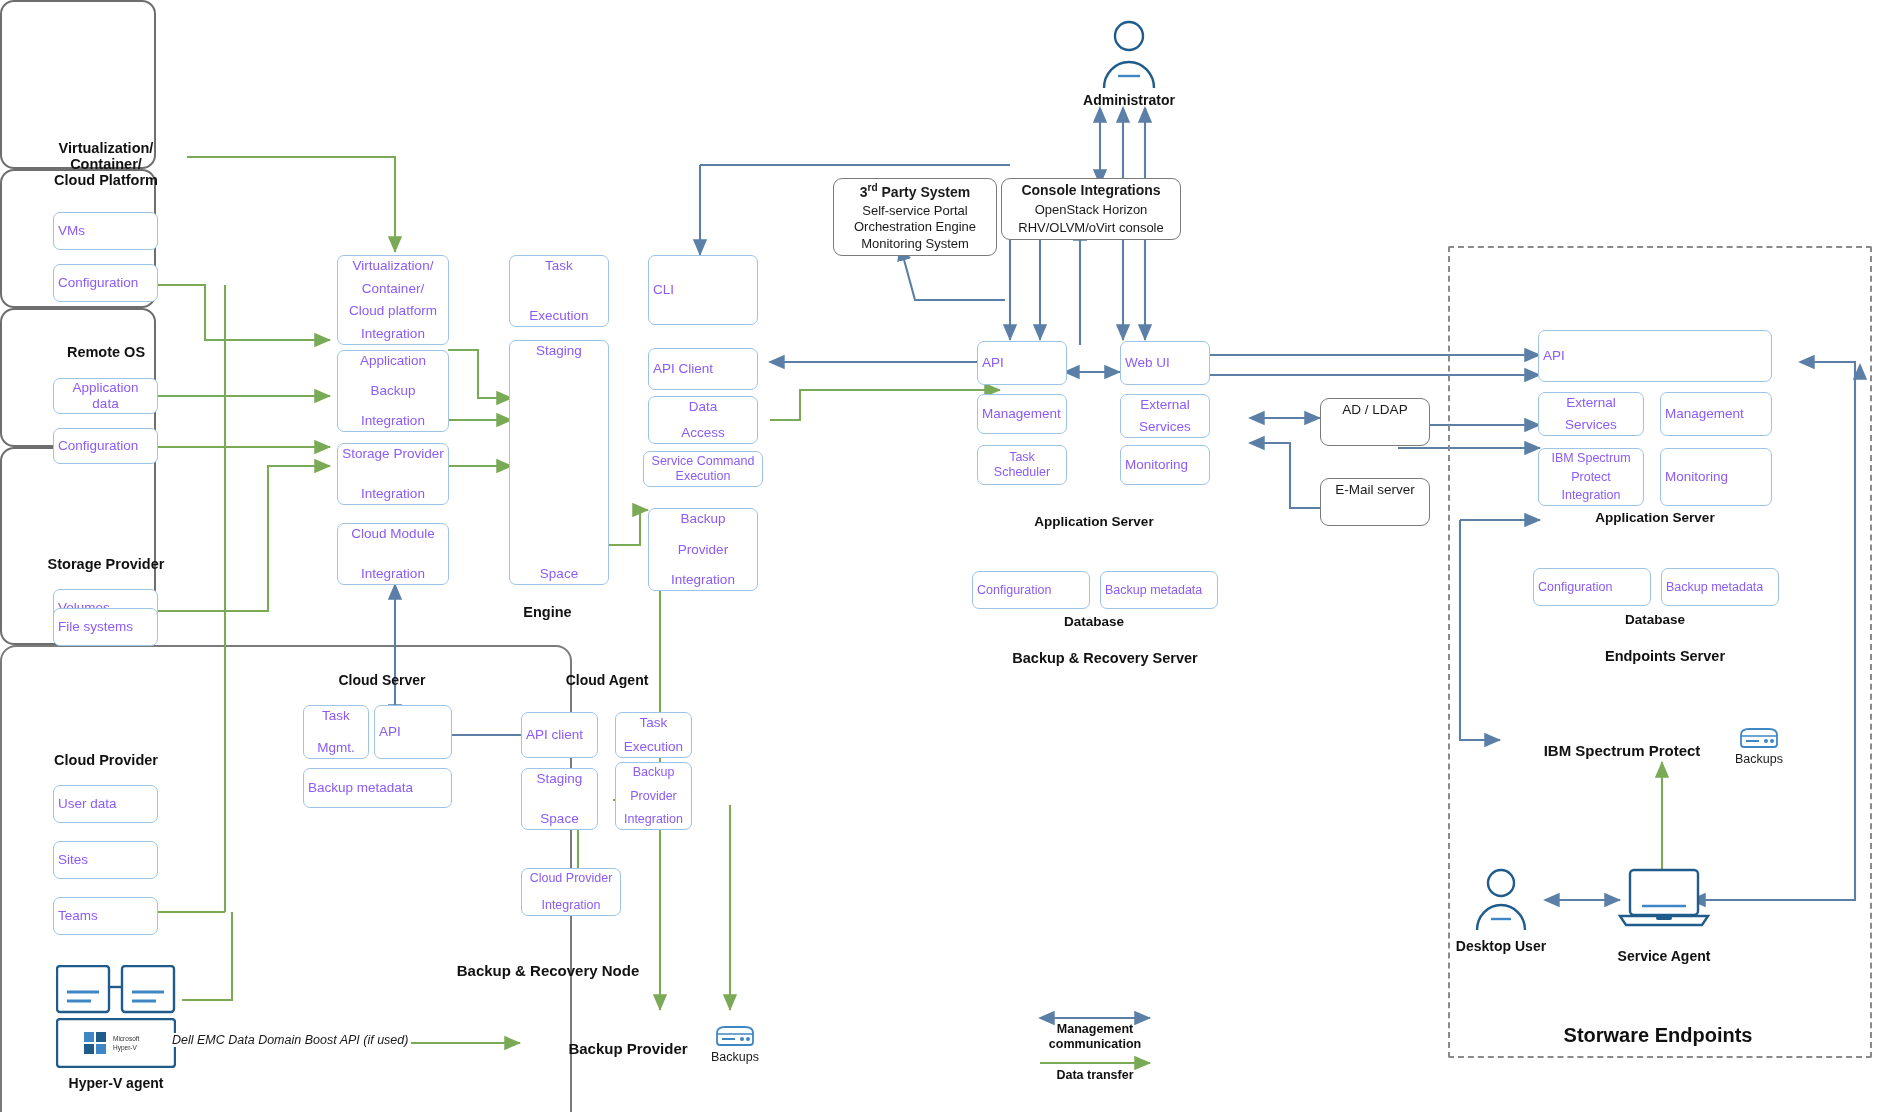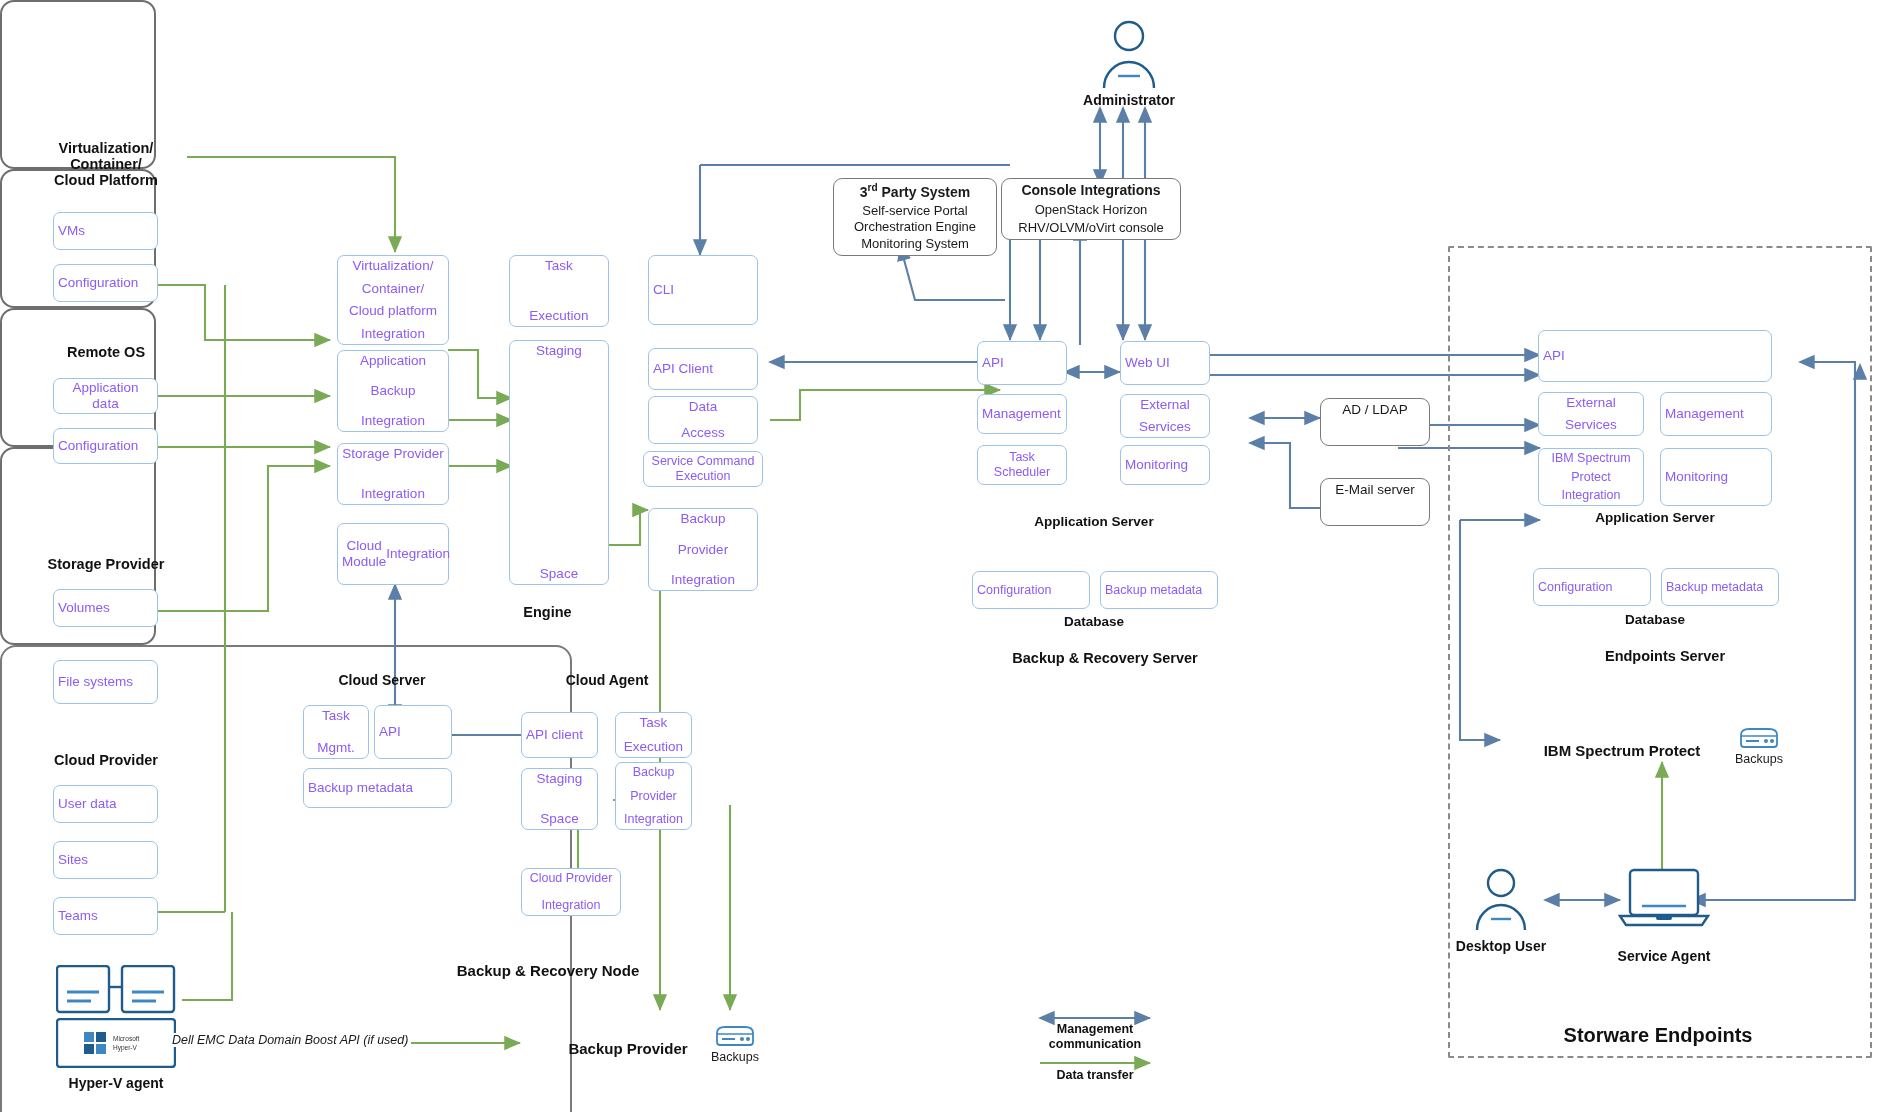--- a/index.html
+++ b/index.html
@@ -266,21 +266,21 @@
     <div>Remote OS</div>
   </div>
   <div class="node bx" style="left:53px; top:378px; width:105px; height:36px;">Application data</div>
   <div class="node bx" style="left:53px; top:428px; width:105px; height:36px;">Configuration</div>
 
   <div class="panel" style="left:30px; top:542px; width:152px; height:135px;"></div>
   <div class="panel-title" style="left:30px; top:556px; width:152px;">
     <div>Storage Provider</div>
   </div>
   <div class="node bx" style="left:53px; top:589px; width:105px; height:38px;">Volumes</div>
-  <div class="node bx" style="left:53px; top:660px; width:105px; height:44px;">File systems</div>
+  <div class="node bx" style="left:53px; top:608px; width:105px; height:38px;">File systems</div>
 
   <div class="panel" style="left:30px; top:738px; width:152px; height:194px;"></div>
   <div class="panel-title" style="left:30px; top:752px; width:152px;">
     <div>Cloud Provider</div>
   </div>
   <div class="node bx" style="left:53px; top:785px; width:105px; height:38px;">User data</div>
   <div class="node bx" style="left:53px; top:841px; width:105px; height:38px;">Sites</div>
   <div class="node bx" style="left:53px; top:897px; width:105px; height:38px;">Teams</div>
 
   <div class="icon-wrap" style="left:56px; top:965px; width:120px; height:50px;">
@@ -322,21 +322,21 @@
   </div>
   <div class="node bx" style="left:337px; top:350px; width:112px; height:82px; flex-direction:column;">
     <div>Application</div>
     <div>Backup</div>
     <div>Integration</div>
   </div>
   <div class="node bx" style="left:337px; top:443px; width:112px; height:62px; flex-direction:column;">
     <div>Storage Provider</div>
     <div>Integration</div>
   </div>
-  <div class="node bx" style="left:337px; top:523px; width:112px; height:62px; flex-direction:row;">
+  <div class="node bx" style="left:337px; top:523px; width:112px; height:62px; flex-direction:column;">
     <div>Cloud Module</div>
     <div>Integration</div>
   </div>
 
   <div class="node bx" style="left:509px; top:255px; width:100px; height:72px; flex-direction:column;">
     <div>Task</div>
     <div>Execution</div>
   </div>
   <div class="node bx" style="left:509px; top:340px; width:100px; height:245px; flex-direction:column;">
     <div>Staging</div>

